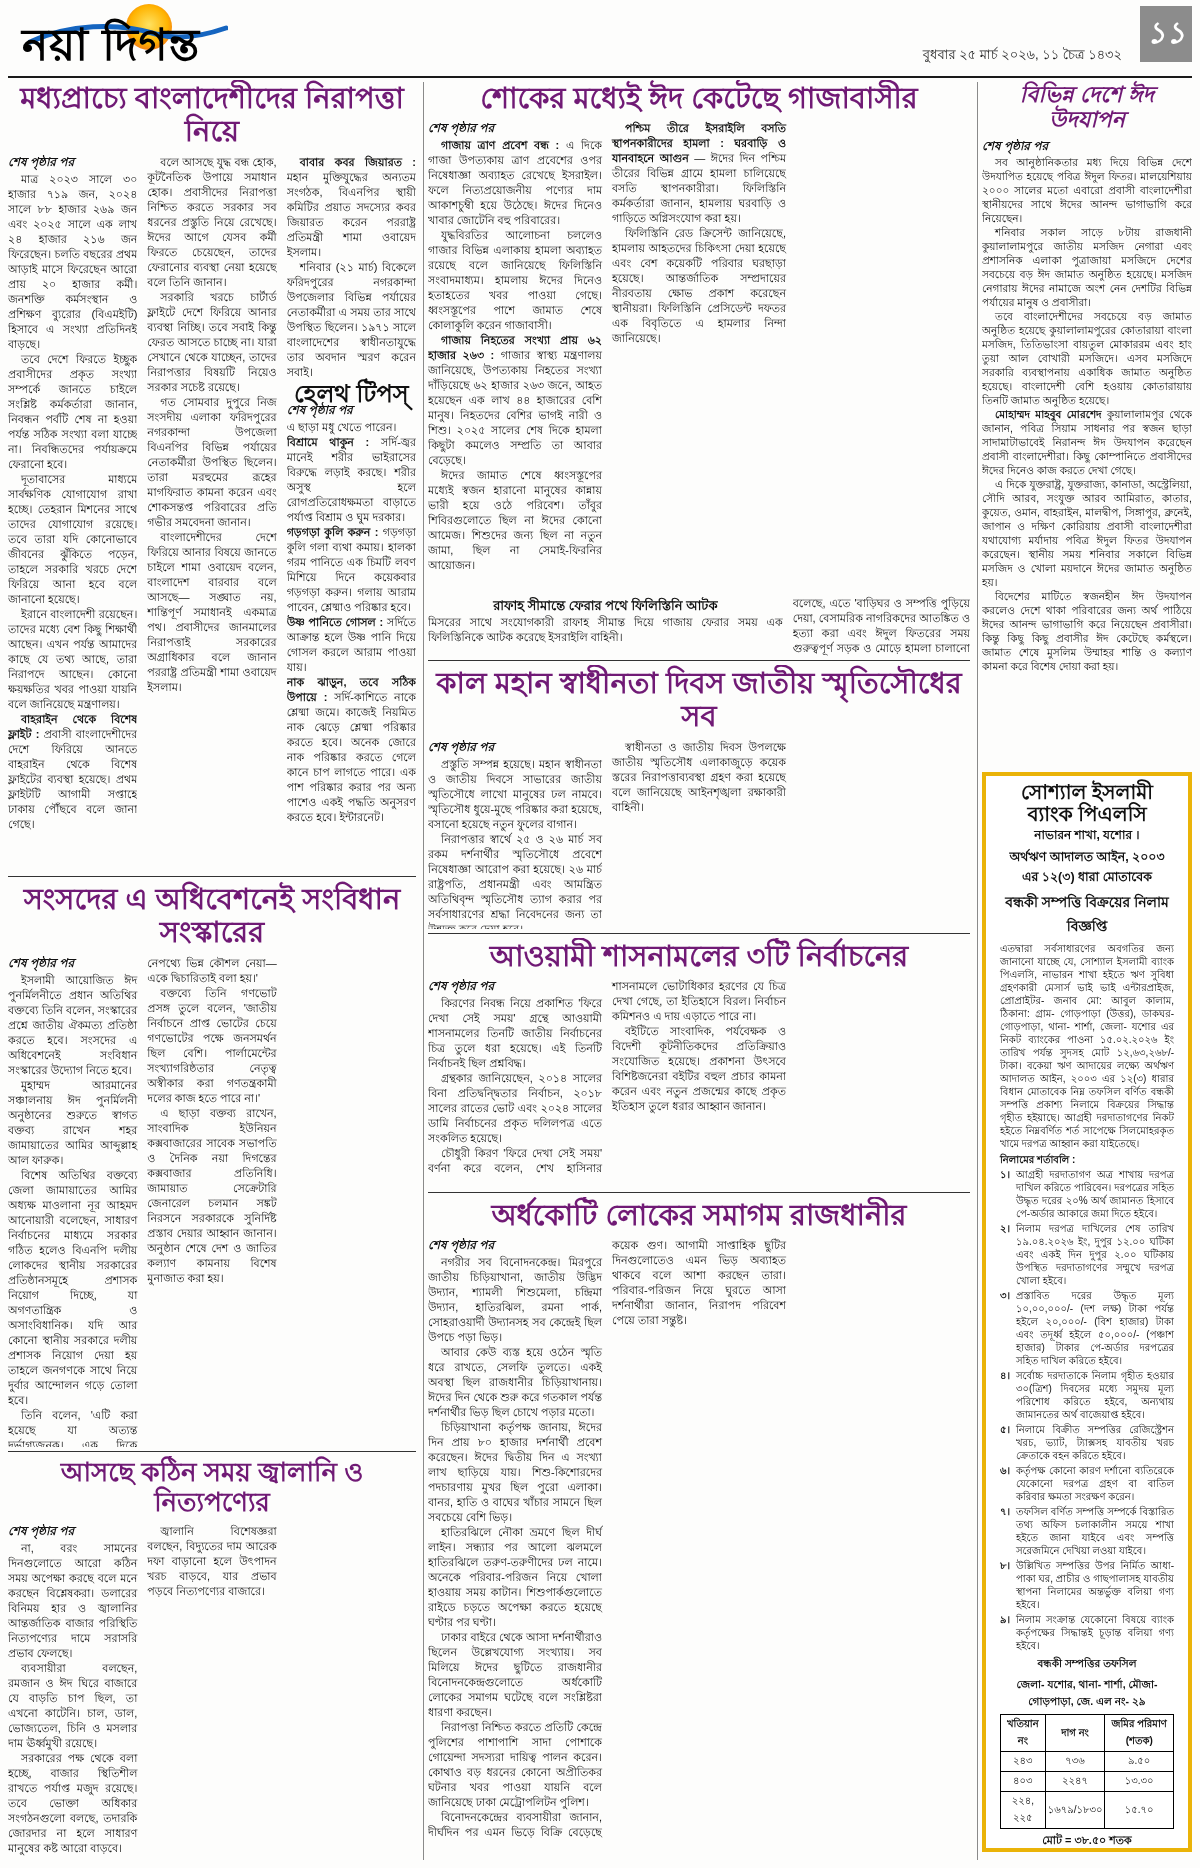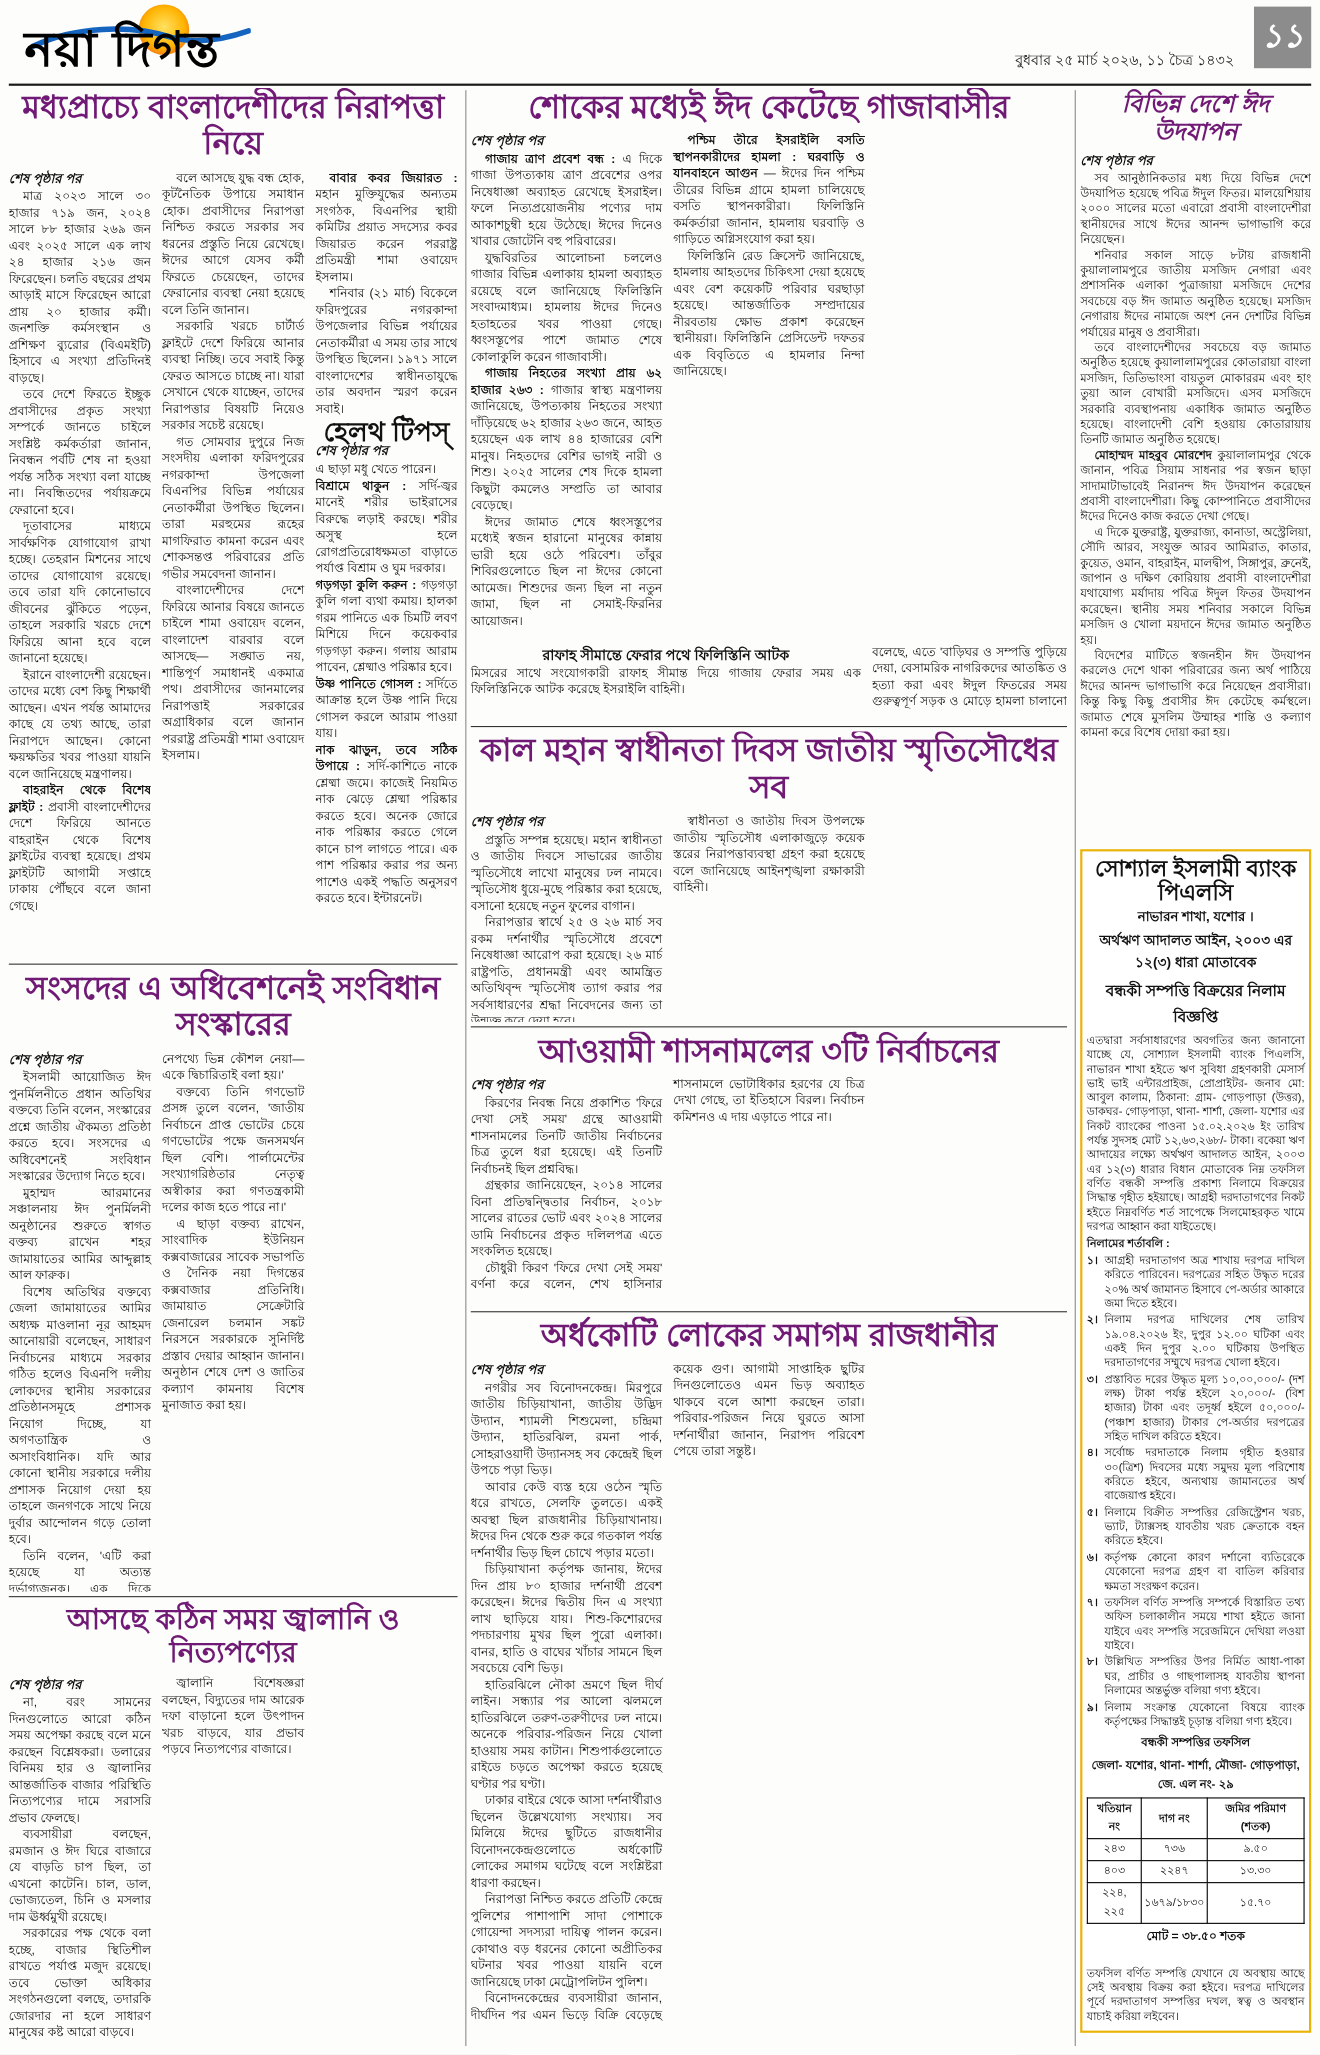--- a/index.html
+++ b/index.html
@@ -30,26 +30,26 @@
   .body-txt{font-size:11px;line-height:15px;text-align:justify;}
   .para{margin:0;text-indent:13px;}
   .para.first{text-indent:0;}
   .para b{font-weight:700;}
   .cols3{column-count:3;column-gap:10px;column-fill:auto;overflow:hidden;}
   .grid3{display:grid;grid-template-columns:1fr 1fr 1fr;gap:10px;}
   .sect-rule{border:none;border-top:1px solid #333;margin:4px 0 4px 0;}
   .subhead{font-weight:800;font-size:13px;text-align:center;margin:2px 0;}
   .clip{overflow:hidden;}
   
-  .a2-bottom{display:flex;gap:10px;margin-top:3px;}
+  .a2-bottom{display:flex;gap:10px;margin-top:13px;}
   .a2-bottom .wide{flex:2;} .a2-bottom .narrow{flex:1;}
   
   .health-hl{font-size:24px;font-weight:800;text-align:center;margin:6px 0 2px 0;}
   
-  .notice{border:2px solid #eab308;padding:5px 4px;height:1062px;overflow:hidden;background:#fff;}
+  .notice{border:4px solid #eab308;padding:5px 14px;height:1062px;overflow:hidden;background:#fff;}
   .bank-name{font-size:20px;font-weight:800;text-align:center;line-height:1.1;}
   .branch{font-size:12px;font-weight:700;text-align:center;margin-top:1px;}
   .law{font-size:12.5px;font-weight:800;text-align:center;margin-top:2px;}
   .notice-title{font-size:14px;font-weight:800;text-align:center;margin:3px 0;}
   .notice-body{font-size:10px;line-height:13px;text-align:justify;}
   .cond{display:flex;margin-top:2px;}
   .cond .num{flex:0 0 16px;font-weight:700;}
   .sched{font-size:10.5px;font-weight:800;margin-top:4px;text-align:center;}
   table.sched-t{width:100%;border-collapse:collapse;margin-top:3px;font-size:10px;}
   table.sched-t th,table.sched-t td{border:1px solid #000;padding:1px 2px;text-align:center;}
@@ -196,20 +196,21 @@
     <hr class="sect-rule">
 
     <div class="article clip" style="height:250px;">
       <div class="headline h30">আওয়ামী শাসনামলের ৩টি নির্বাচনের</div>
       <div class="cols3 body-txt" style="height:200px;">
         <p class="byline">শেষ পৃষ্ঠার পর</p>
         <div>
             <p class="para"><b></b> <span>কিরণের নিবন্ধ নিয়ে প্রকাশিত 'ফিরে দেখা সেই সময়' গ্রন্থে আওয়ামী শাসনামলের তিনটি জাতীয় নির্বাচনের চিত্র তুলে ধরা হয়েছে। এই তিনটি নির্বাচনই ছিল প্রশ্নবিদ্ধ।</span></p>
             <p class="para"><b></b> <span>গ্রন্থকার জানিয়েছেন, ২০১৪ সালের বিনা প্রতিদ্বন্দ্বিতার নির্বাচন, ২০১৮ সালের রাতের ভোট এবং ২০২৪ সালের ডামি নির্বাচনের প্রকৃত দলিলপত্র এতে সংকলিত হয়েছে।</span></p>
             <p class="para"><b></b> <span>চৌধুরী কিরণ 'ফিরে দেখা সেই সময়' বর্ণনা করে বলেন, শেখ হাসিনার শাসনামলে ভোটাধিকার হরণের যে চিত্র দেখা গেছে, তা ইতিহাসে বিরল। নির্বাচন কমিশনও এ দায় এড়াতে পারে না।</span></p>
+            <p class="para"><b></b> <span>বইটিতে সাংবাদিক, পর্যবেক্ষক ও বিদেশী কূটনীতিকদের প্রতিক্রিয়াও সংযোজিত হয়েছে। প্রকাশনা উৎসবে বিশিষ্টজনেরা বইটির বহুল প্রচার কামনা করেন এবং নতুন প্রজন্মের কাছে প্রকৃত ইতিহাস তুলে ধরার আহ্বান জানান।</span></p>
           </div>
       </div>
     </div>
 
     <hr class="sect-rule">
 
     <div class="article clip" style="height:664px;">
       <div class="headline h30">অর্ধকোটি লোকের সমাগম রাজধানীর</div>
       <div class="cols3 body-txt" style="height:614px;">
         <p class="byline">শেষ পৃষ্ঠার পর</p>

